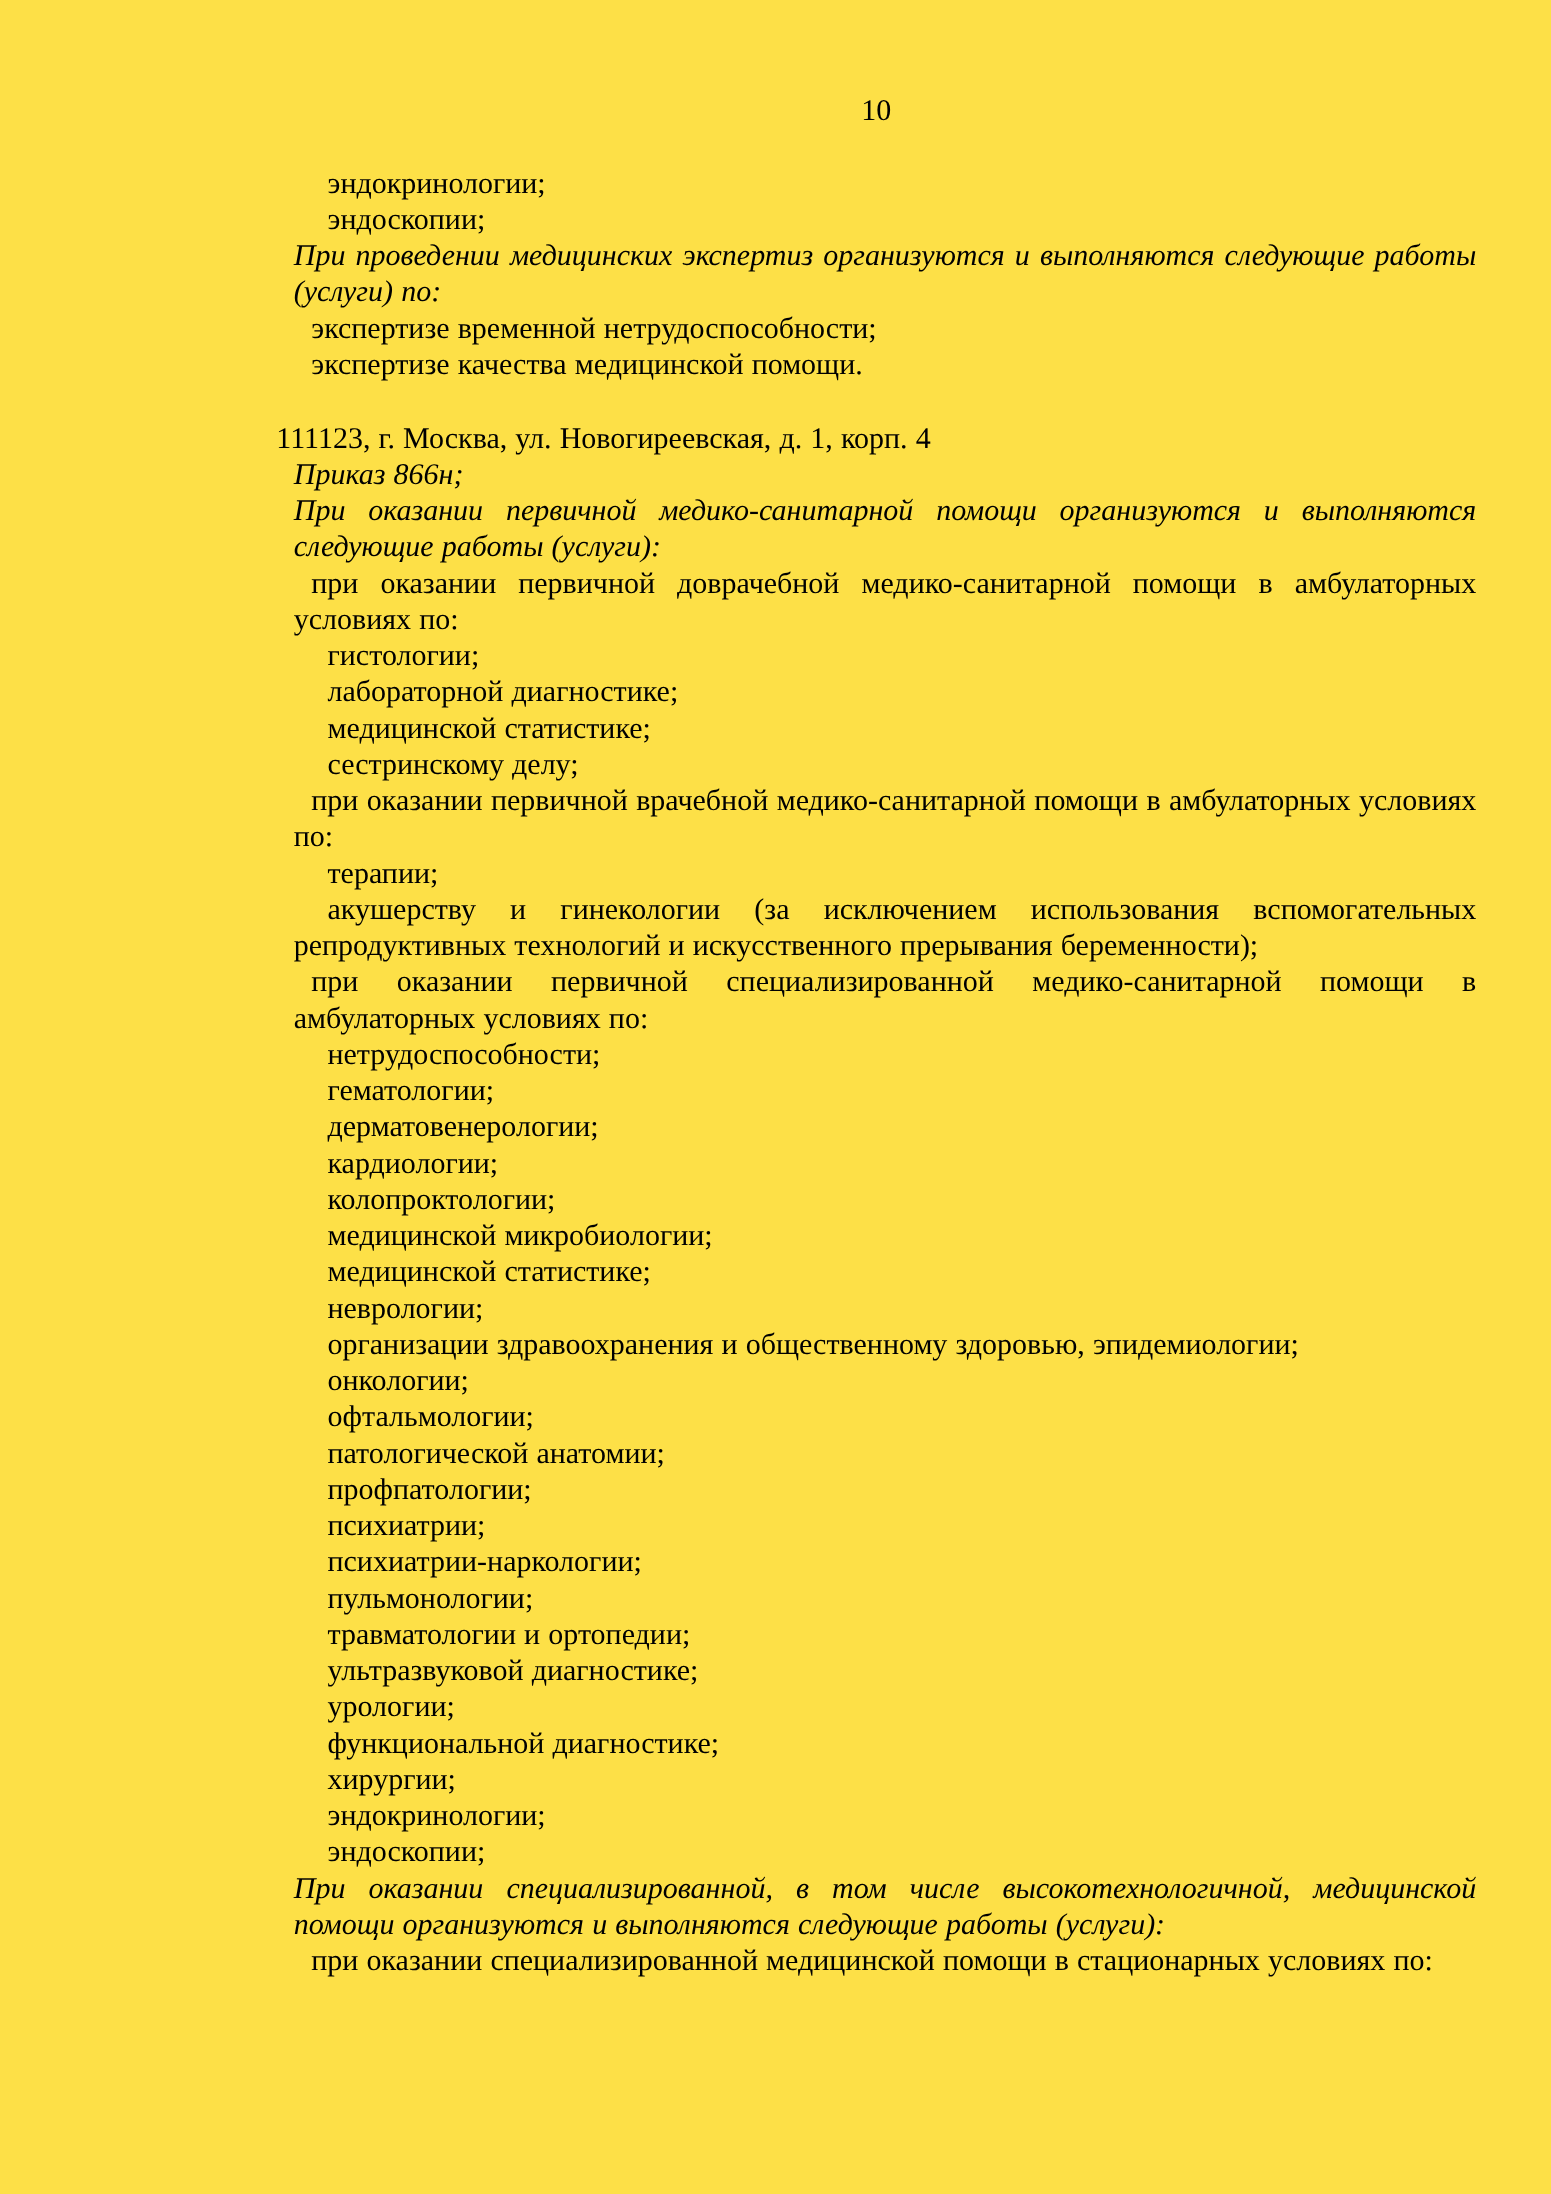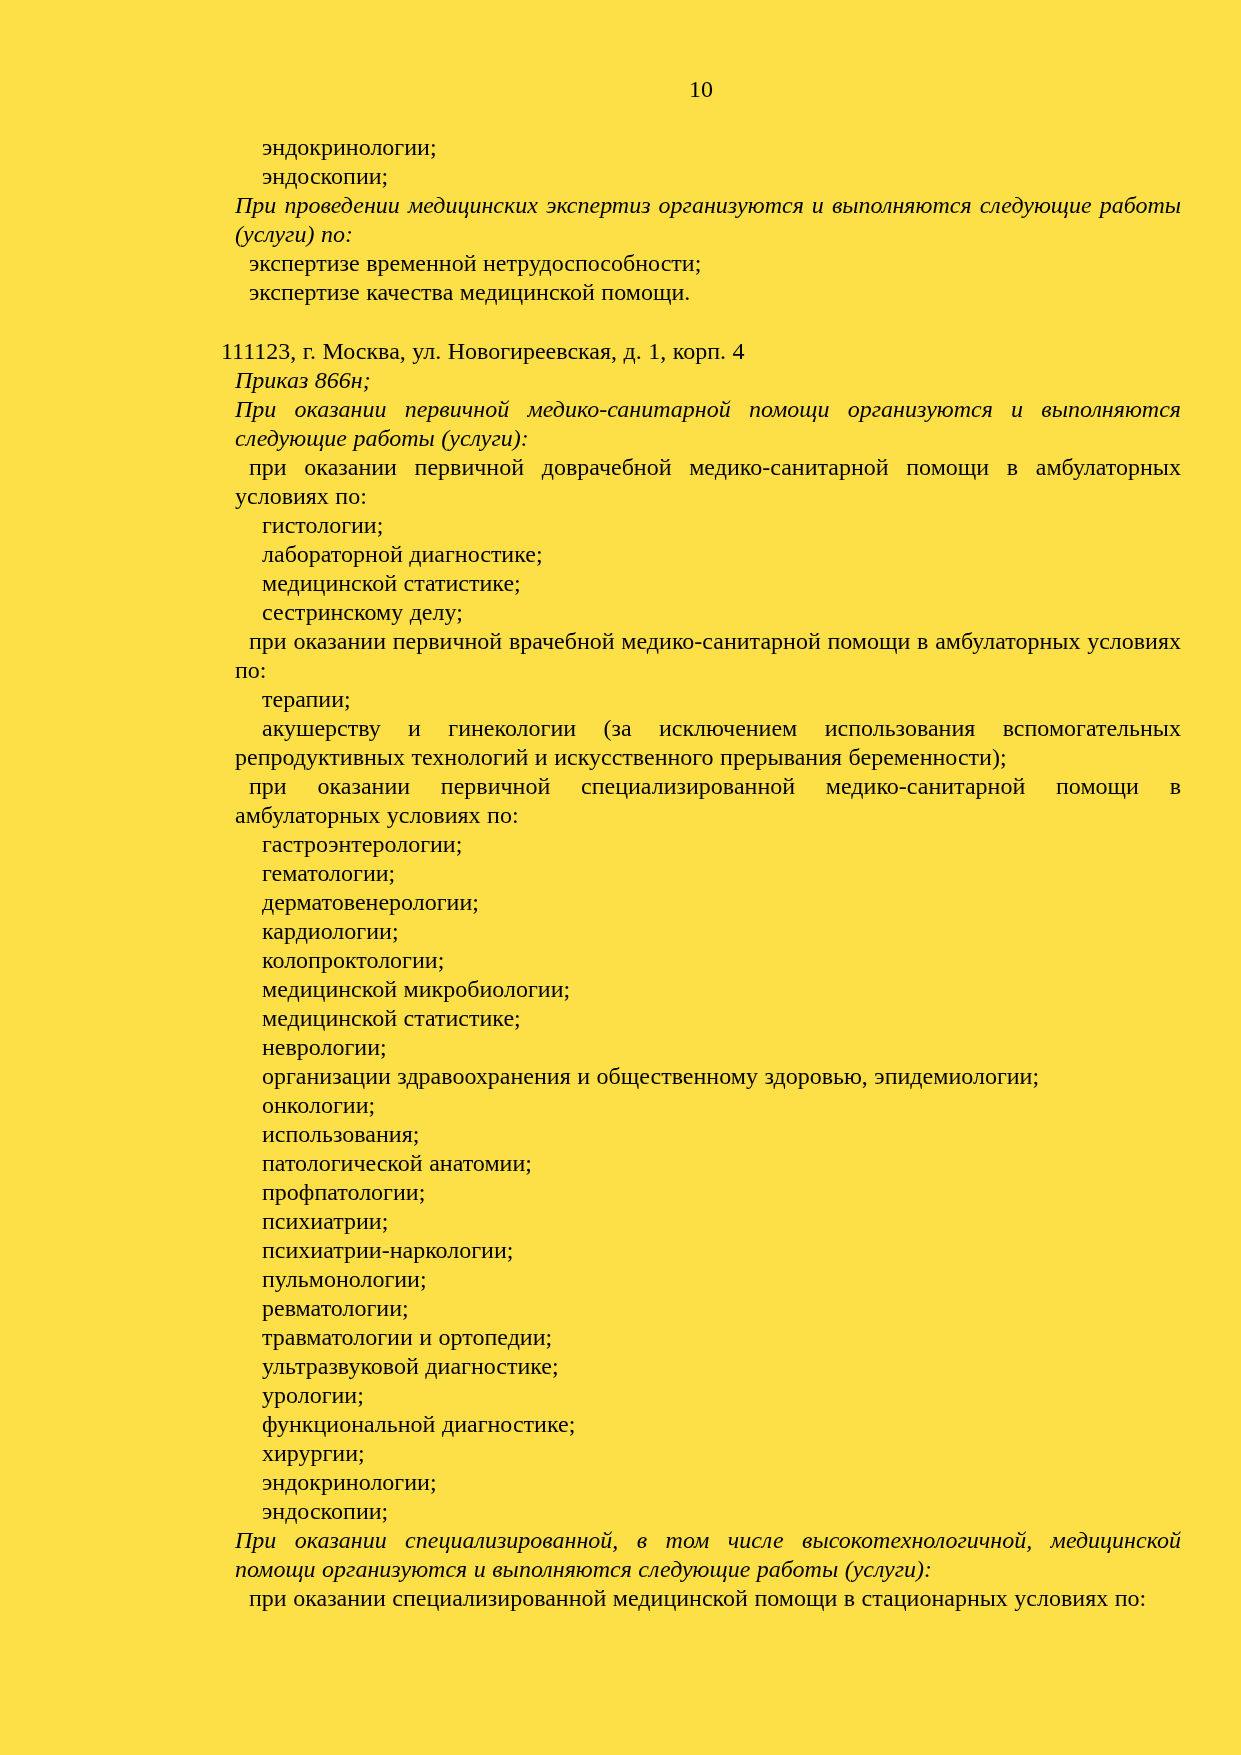--- a/index.html
+++ b/index.html
@@ -59,37 +59,36 @@
       <p class="pg para">При оказании первичной медико-санитарной помощи организуются и выполняются следующие работы (услуги):</p>
       <p class="pg subpara">при оказании первичной доврачебной медико-санитарной помощи в амбулаторных условиях по:</p>
       <p class="pg item3">гистологии;</p>
       <p class="pg item3">лабораторной диагностике;</p>
       <p class="pg item3">медицинской статистике;</p>
       <p class="pg item3">сестринскому делу;</p>
       <p class="pg subpara">при оказании первичной врачебной медико-санитарной помощи в амбулаторных условиях по:</p>
       <p class="pg item3">терапии;</p>
       <p class="pg item3">акушерству и гинекологии (за исключением использования вспомогательных репродуктивных технологий и искусственного прерывания беременности);</p>
       <p class="pg subpara">при оказании первичной специализированной медико-санитарной помощи в амбулаторных условиях по:</p>
-      <p class="pg item3">гастроэнтерологии;</p>
+      <p class="pg item3">нетрудоспособности;</p>
       <p class="pg item3">гематологии;</p>
       <p class="pg item3">дерматовенерологии;</p>
       <p class="pg item3">кардиологии;</p>
       <p class="pg item3">колопроктологии;</p>
       <p class="pg item3">медицинской микробиологии;</p>
       <p class="pg item3">медицинской статистике;</p>
       <p class="pg item3">неврологии;</p>
       <p class="pg item3">организации здравоохранения и общественному здоровью, эпидемиологии;</p>
       <p class="pg item3">онкологии;</p>
-      <p class="pg item3">использования;</p>
+      <p class="pg item3">офтальмологии;</p>
       <p class="pg item3">патологической анатомии;</p>
       <p class="pg item3">профпатологии;</p>
       <p class="pg item3">психиатрии;</p>
       <p class="pg item3">психиатрии-наркологии;</p>
       <p class="pg item3">пульмонологии;</p>
-      <p class="pg item3">ревматологии;</p>
       <p class="pg item3">травматологии и ортопедии;</p>
       <p class="pg item3">ультразвуковой диагностике;</p>
       <p class="pg item3">урологии;</p>
       <p class="pg item3">функциональной диагностике;</p>
       <p class="pg item3">хирургии;</p>
       <p class="pg item3">эндокринологии;</p>
       <p class="pg item3">эндоскопии;</p>
       <p class="pg para">При оказании специализированной, в том числе высокотехнологичной, медицинской помощи организуются и выполняются следующие работы (услуги):</p>
       <p class="pg subpara">при оказании специализированной медицинской помощи в стационарных условиях по:</p>
     </section>

